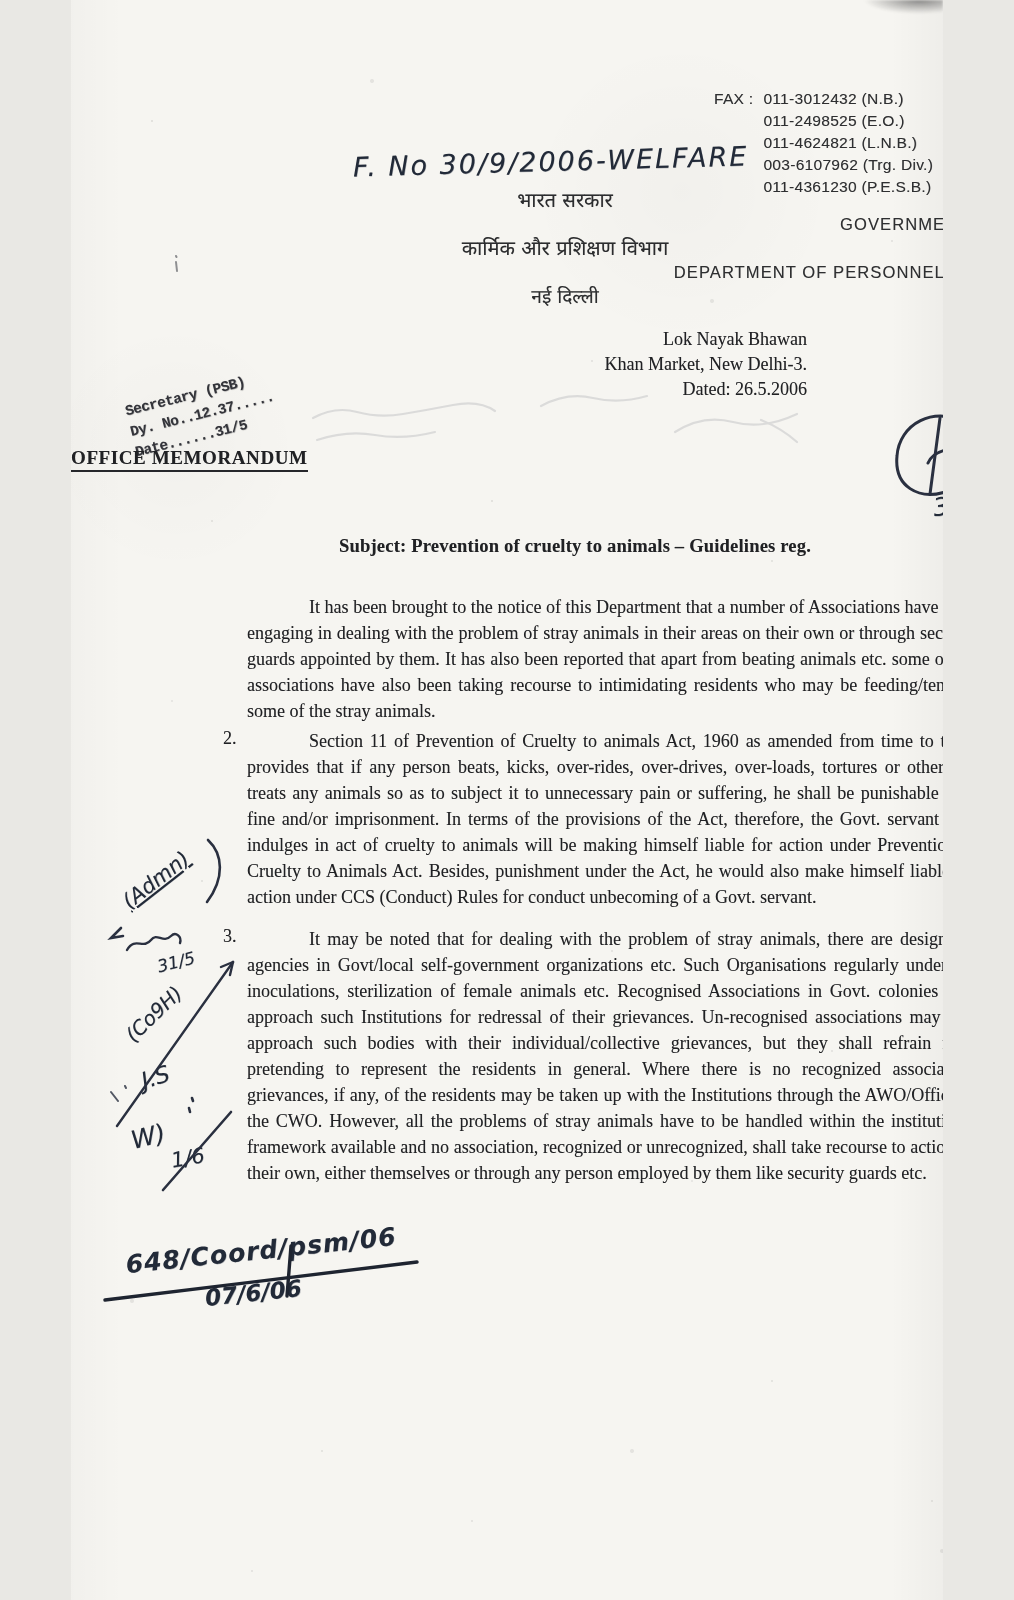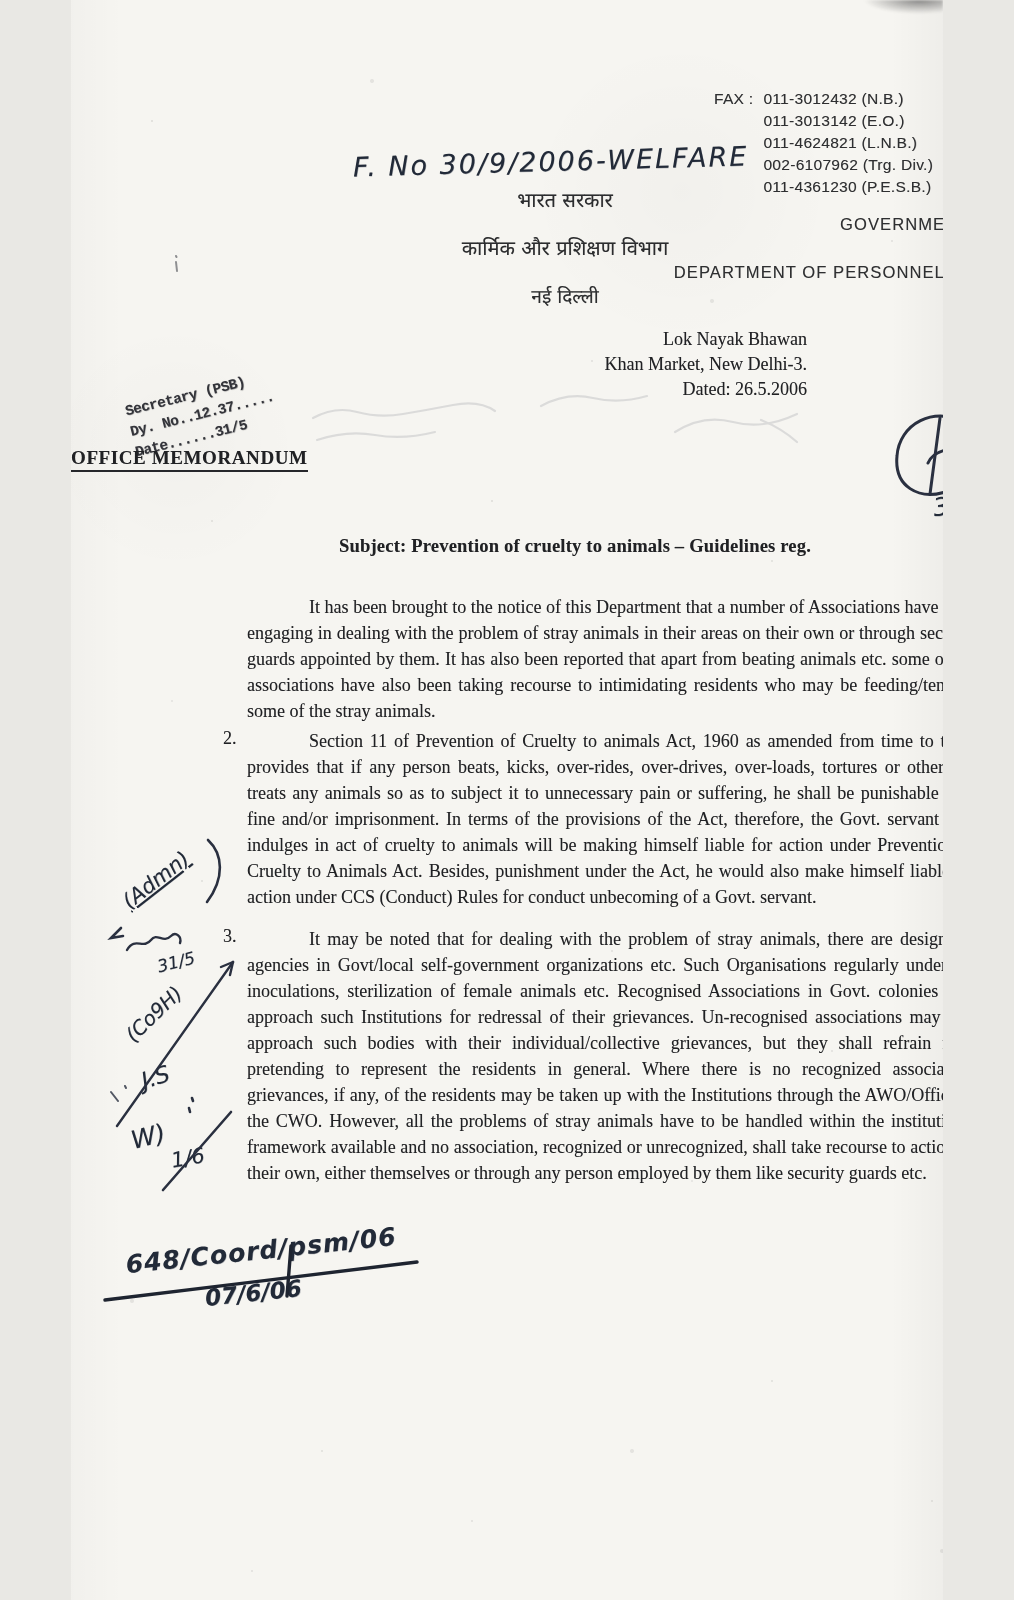--- a/index.html
+++ b/index.html
@@ -84,23 +84,23 @@
 
 <div class="page">
 
   <div class="speckles abs"></div>
   <div class="corner-smudge abs"></div>
 
   <div class="abs fax sans" style="left:643px; top:88px;">
     <div class="label">FAX :</div>
     <div>
       <div>011-3012432 (N.B.)</div>
-      <div>011-3013142 (E.O.)</div>
+      <div>011-2498525 (E.O.)</div>
       <div>011-4624821 (L.N.B.)</div>
-      <div>002-6107962 (Trg. Div.)</div>
+      <div>003-6107962 (Trg. Div.)</div>
       <div>011-4361230 (P.E.S.B.)</div>
     </div>
   </div>
 
   <div class="abs hw" style="left:282px; top:146px; font-size:27px; letter-spacing:2px; transform:rotate(-1.6deg);">F. No 30/9/2006-WELFARE</div>
 
   <div class="abs hdr">
     <div class="h-hi hindi">भारत सरकार</div>
     <div class="h-en sans">GOVERNMENT OF INDIA</div>
     <div class="h-hi hindi">कार्मिक और प्रशिक्षण विभाग</div>

